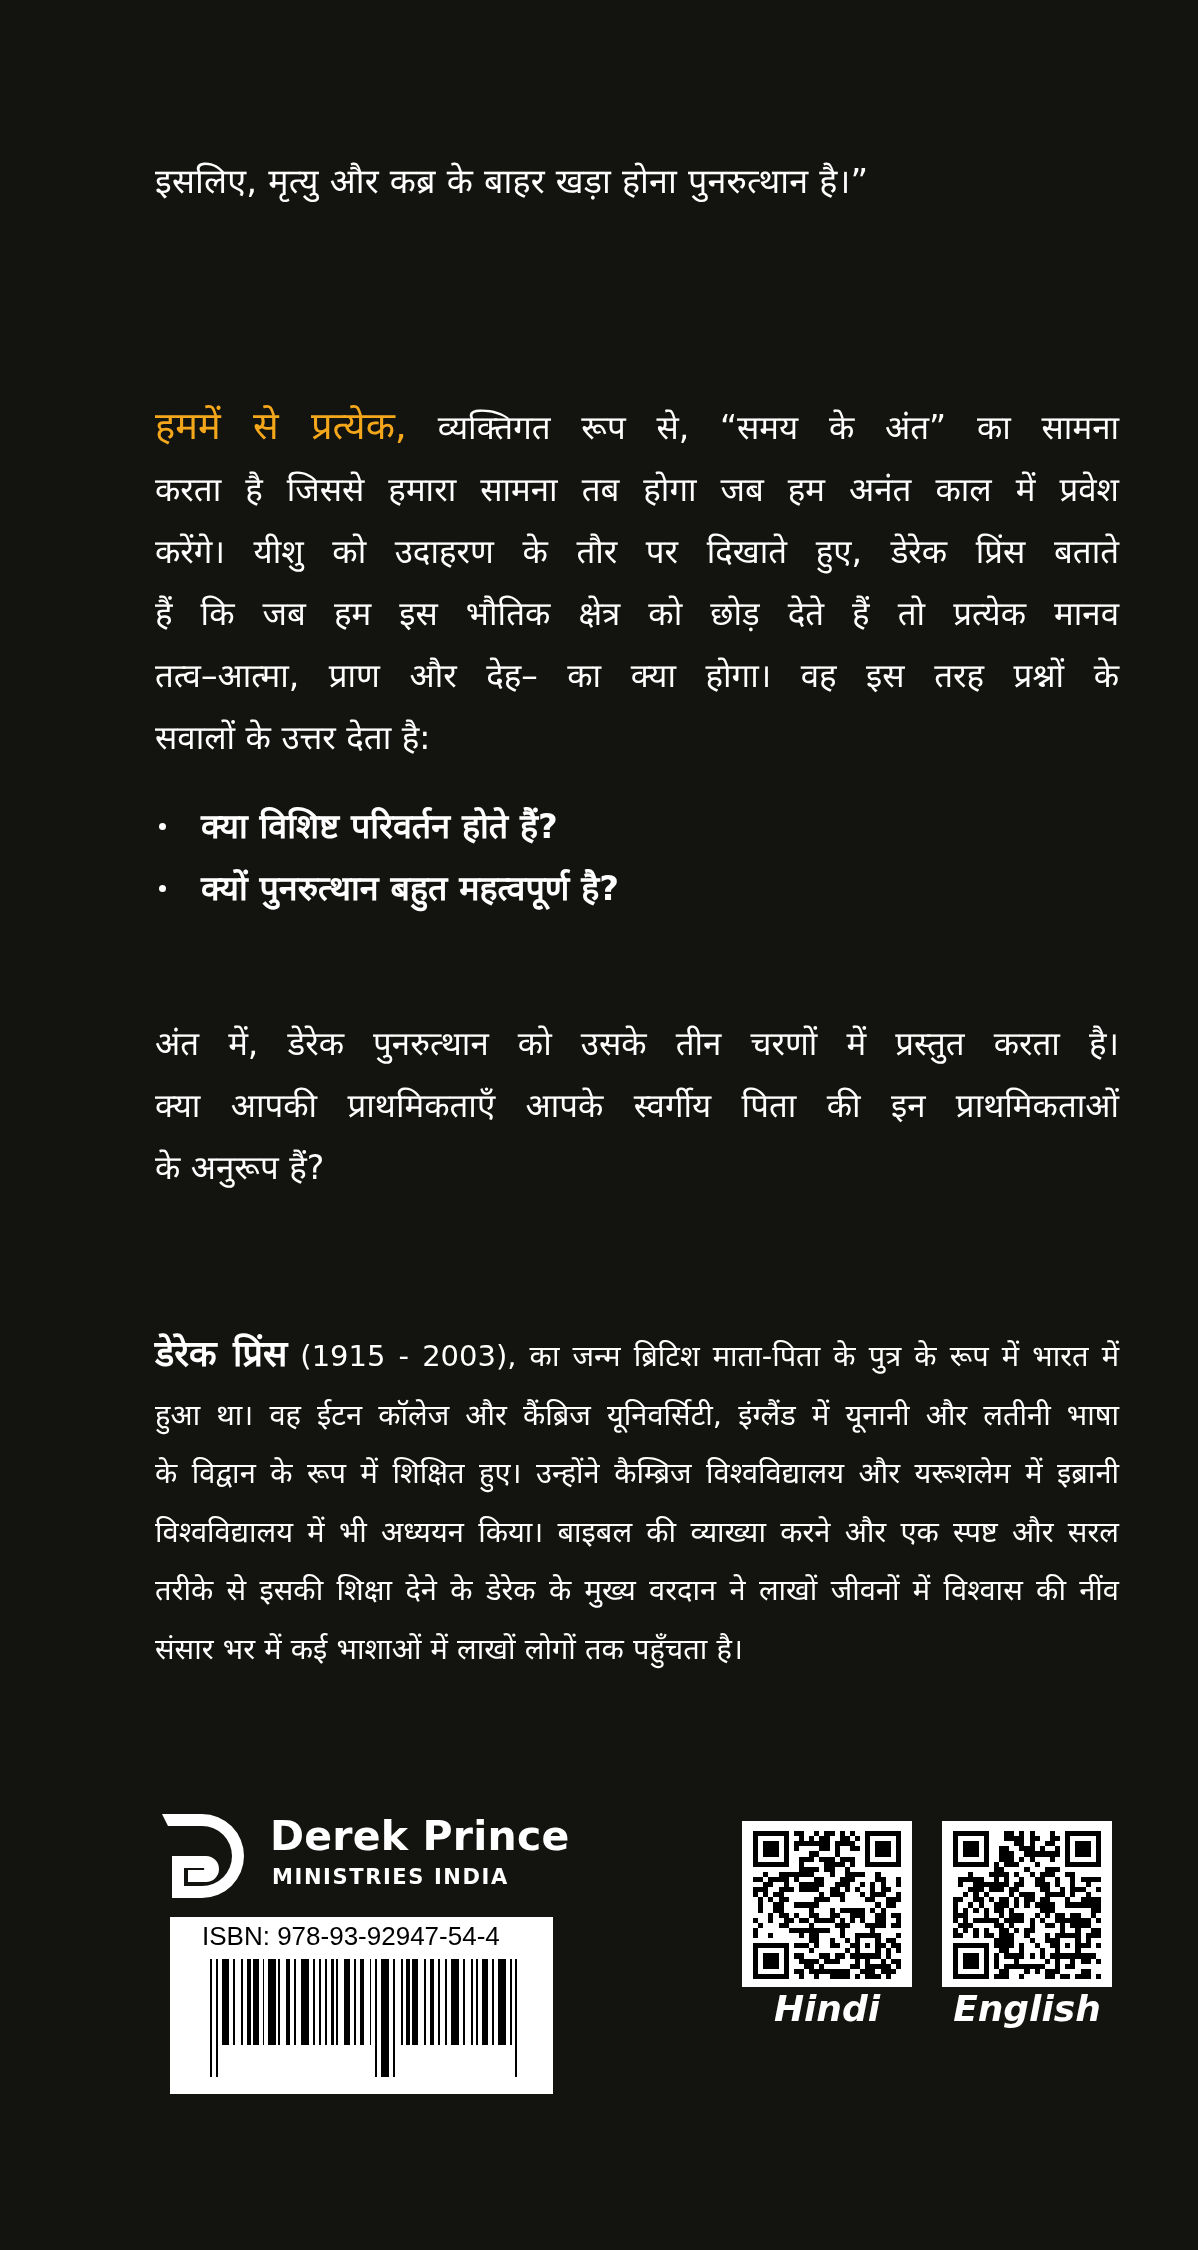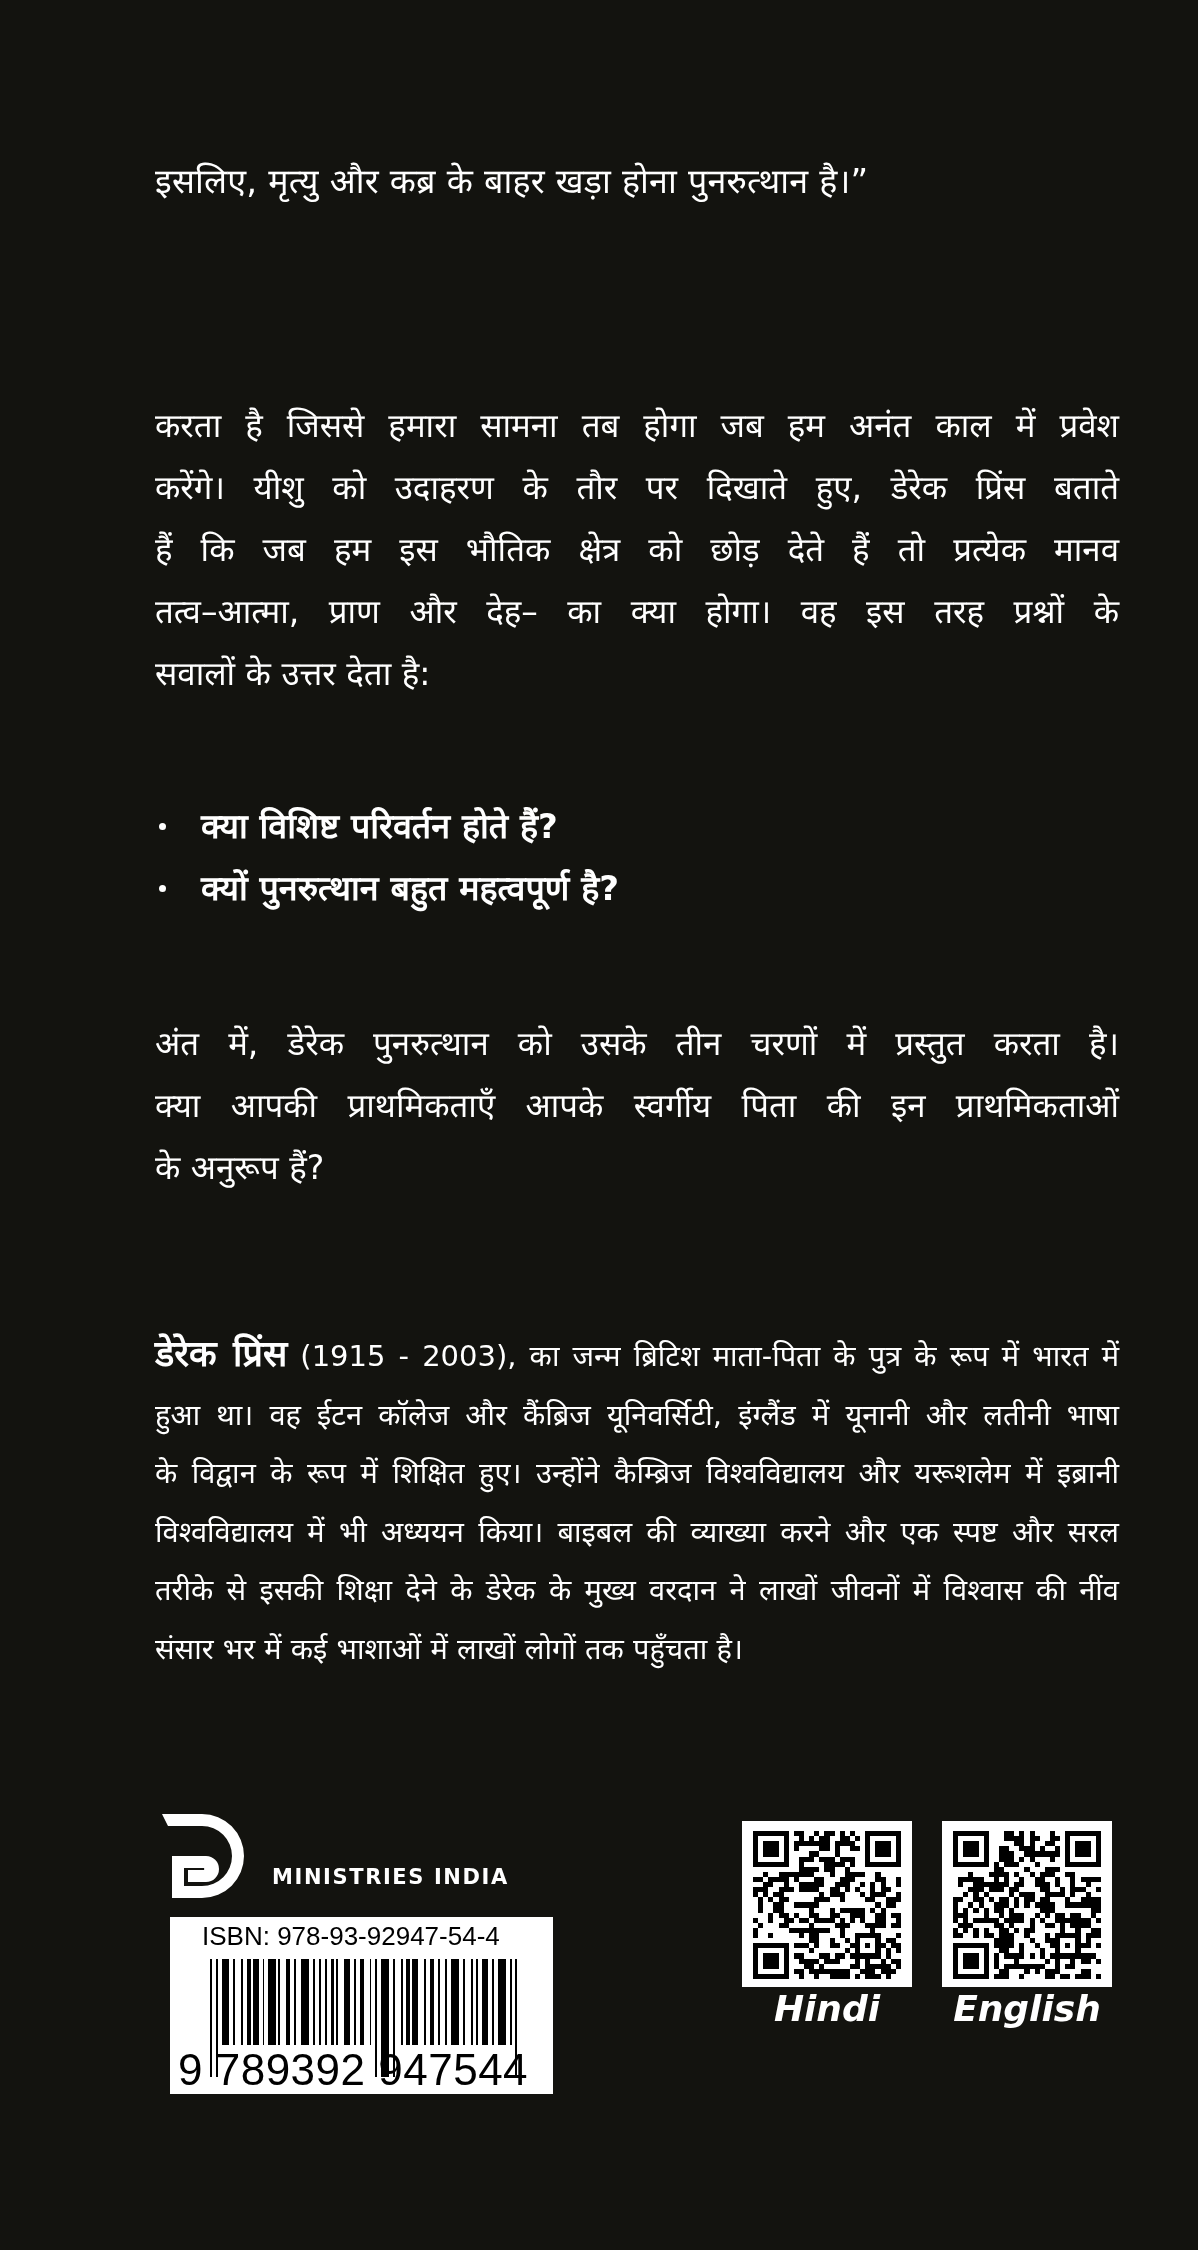--- a/index.html
+++ b/index.html
@@ -100,20 +100,21 @@
   }
 </style>
 </head>
 <body>
 
 <div class="block quote">
   <span class="line" style="text-align-last:left">इसलिए, मृत्यु और कब्र के बाहर खड़ा होना पुनरुत्थान है।”</span>
 </div>
 
 <div class="block intro">
+  <span class="line"><span class="highlight">हममें से प्रत्येक,</span><span> व्यक्तिगत रूप से, “समय के अंत” का सामना</span></span>
   <span class="line">करता है जिससे हमारा सामना तब होगा जब हम अनंत काल में प्रवेश</span>
   <span class="line">करेंगे। यीशु को उदाहरण के तौर पर दिखाते हुए, डेरेक प्रिंस बताते</span>
   <span class="line">हैं कि जब हम इस भौतिक क्षेत्र को छोड़ देते हैं तो प्रत्येक मानव</span>
   <span class="line">तत्व–आत्मा, प्राण और देह– का क्या होगा। वह इस तरह प्रश्नों के</span>
   <span class="line last">सवालों के उत्तर देता है:</span>
 </div>
 
 <ul class="block bullets">
   <li><span class="dot"></span><span>क्या विशिष्ट परिवर्तन होते हैं?</span></li>
   <li><span class="dot"></span><span>क्यों पुनरुत्थान बहुत महत्वपूर्ण है?</span></li>
@@ -131,20 +132,21 @@
   <span class="line">के विद्वान के रूप में शिक्षित हुए। उन्होंने कैम्ब्रिज विश्वविद्यालय और यरूशलेम में इब्रानी</span>
   <span class="line">विश्वविद्यालय में भी अध्ययन किया। बाइबल की व्याख्या करने और एक स्पष्ट और सरल</span>
   <span class="line">तरीके से इसकी शिक्षा देने के डेरेक के मुख्य वरदान ने लाखों जीवनों में विश्वास की नींव</span>
   <span class="line last">संसार भर में कई भाशाओं में लाखों लोगों तक पहुँचता है।</span>
 </div>
 
 <div class="logo">
   <svg width="90" height="90" viewBox="0 0 90 90">
     <path d="M4 4 H44 A42 42 0 0 1 44 88 H14 V46 H48 A13 13 0 0 1 48 72 H30 V60 H46 A2 2 0 0 0 46 58 H26 V76 H44 A30 30 0 0 0 44 16 H10 Z" fill="#ffffff"></path>
   </svg>
+  <span class="brand">Derek Prince</span>
   <span class="sub">MINISTRIES INDIA</span>
 </div>
 
 <div class="barcode">
   <span class="isbn">ISBN: 978-93-92947-54-4</span>
   <div class="bars" id="bars">
       <span style="width: 1.95px; background: rgb(0, 0, 0); height: 118px;"></span>
       <span style="width: 3.9px; background: rgb(255, 255, 255); height: 118px;"></span>
       <span style="width: 1.95px; background: rgb(0, 0, 0); height: 118px;"></span>
       <span style="width: 3.9px; background: rgb(255, 255, 255); height: 86px;"></span>
@@ -220,21 +222,20 @@
       <span style="width: 3.9px; background: rgb(255, 255, 255); height: 86px;"></span>
       <span style="width: 1.95px; background: rgb(0, 0, 0); height: 86px;"></span>
       <span style="width: 3.9px; background: rgb(255, 255, 255); height: 86px;"></span>
       <span style="width: 7.8px; background: rgb(0, 0, 0); height: 86px;"></span>
       <span style="width: 3.9px; background: rgb(255, 255, 255); height: 86px;"></span>
       <span style="width: 1.95px; background: rgb(0, 0, 0); height: 86px;"></span>
       <span style="width: 3.9px; background: rgb(255, 255, 255); height: 118px;"></span>
       <span style="width: 1.95px; background: rgb(0, 0, 0); height: 118px;"></span>
       <span style="width: 3.9px; background: rgb(255, 255, 255); height: 118px;"></span>
     </div>
-  <span class="digits">9 789392 947544</span>
 </div>
 
 <div class="qr" style="left:742px">
   <div class="grid" id="qr0">
       <i style="background: rgb(0, 0, 0);"></i>
       <i style="background: rgb(0, 0, 0);"></i>
       <i style="background: rgb(0, 0, 0);"></i>
       <i style="background: rgb(0, 0, 0);"></i>
       <i style="background: rgb(0, 0, 0);"></i>
       <i style="background: rgb(0, 0, 0);"></i>

